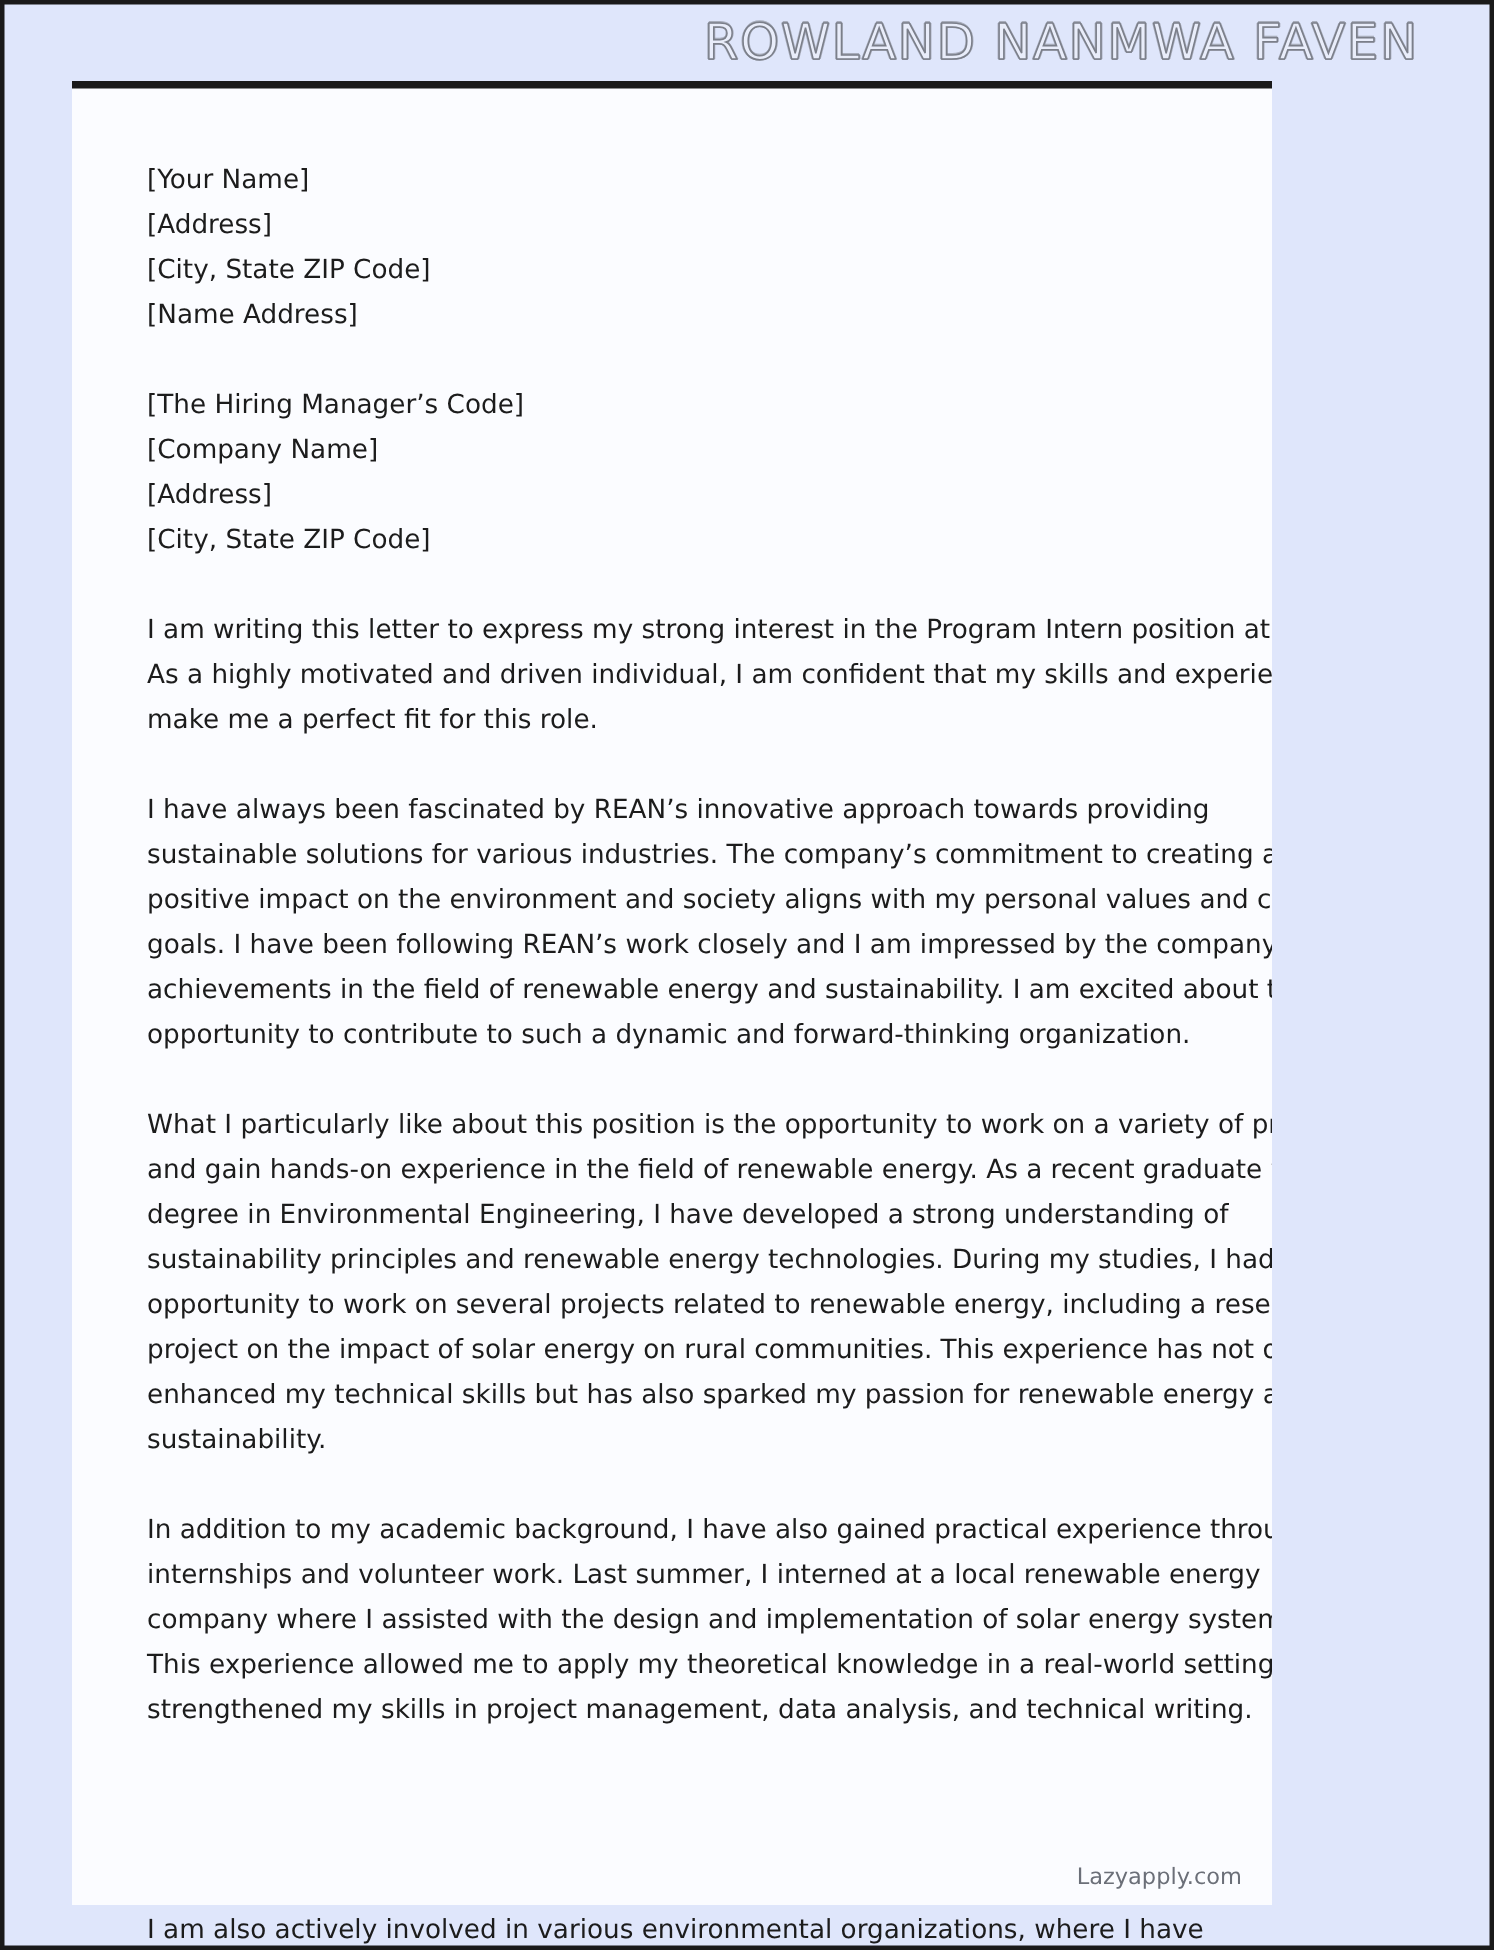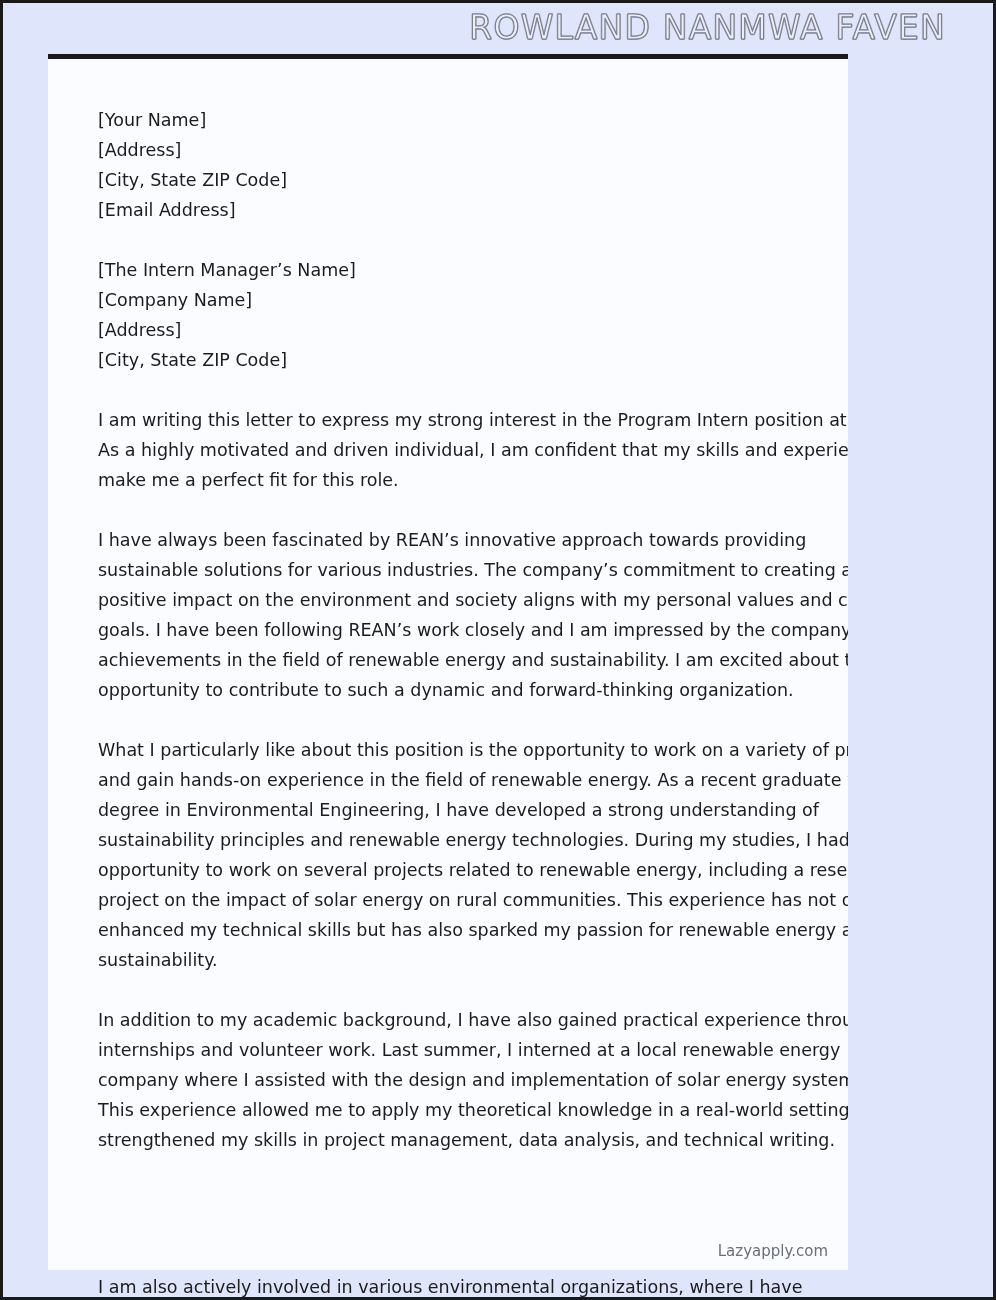--- a/index.html
+++ b/index.html
@@ -111,27 +111,27 @@
   <div class="header-title">ROWLAND NANMWA FAVEN</div>
 </div>
 
 <div class="doc-sheet">
   <div class="doc-body">
 
     <p class="block-tight">
       <span class="line">[Your Name]</span>
       <span class="line">[Address]</span>
       <span class="line">[City, State ZIP Code]</span>
-      <span class="line">[Email Address]</span>
+      <span class="line">[Name Address]</span>
     </p>
 
     <div class="gap"></div>
 
     <p class="block-tight">
-      <span class="line">[The Intern Manager’s Name]</span>
+      <span class="line">[The Hiring Manager’s Code]</span>
       <span class="line">[Company Name]</span>
       <span class="line">[Address]</span>
       <span class="line">[City, State ZIP Code]</span>
     </p>
 
     <div class="gap"></div>
 
 
     <p>I am writing this letter to express my strong interest in the Program Intern position at REAN. As a highly motivated and driven individual, I am confident that my skills and experience make me a perfect fit for this role.</p>
     <p>I have always been fascinated by REAN’s innovative approach towards providing sustainable solutions for various industries. The company’s commitment to creating a positive impact on the environment and society aligns with my personal values and career goals. I have been following REAN’s work closely and I am impressed by the company’s achievements in the field of renewable energy and sustainability. I am excited about the opportunity to contribute to such a dynamic and forward-thinking organization.</p>

